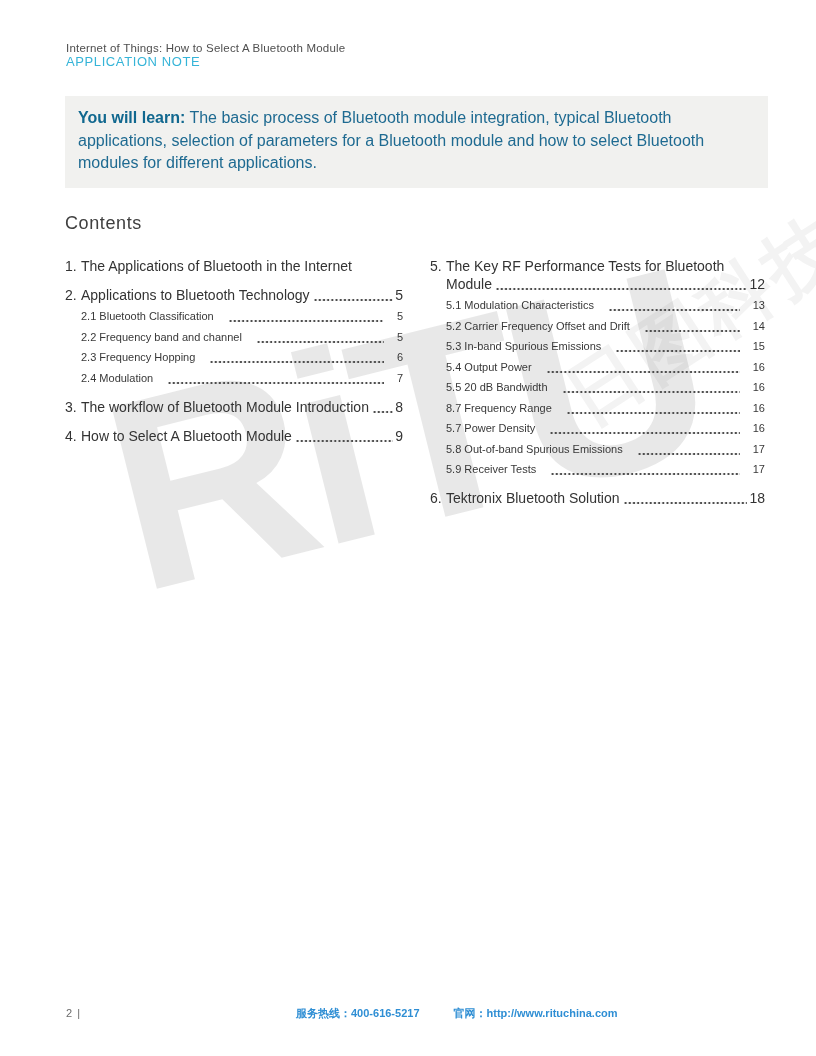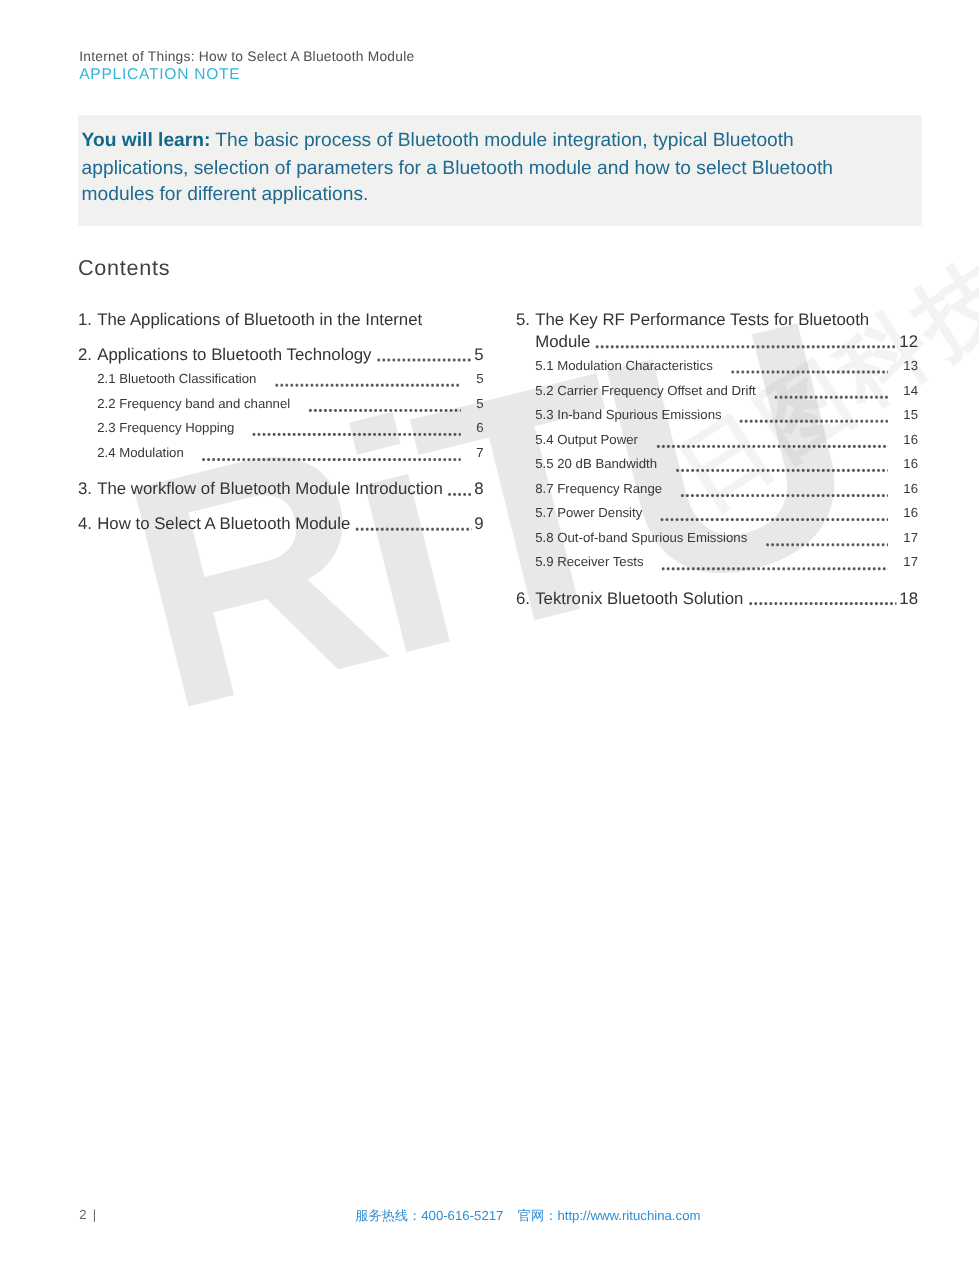--- a/index.html
+++ b/index.html
@@ -23,21 +23,21 @@
   
   .header{
     position:absolute;left:66px;top:42px;width:700px;
     display:flex;justify-content:space-between;align-items:baseline;flex-direction:column;
   }
   .header-title{font-size:11.5px;color:#4f4f4f;letter-spacing:0.2px;}
   .header-badge{font-size:13px;font-weight:400;color:#35b4d8;letter-spacing:0.6px;}
   
   .learn-box{
     position:absolute;left:65px;top:96px;width:703px;box-sizing:border-box;
-    background:#f1f1ef;padding:11px 24px 13px 3px;
+    background:#f1f1ef;padding:11px 24px 13px 13px;
   }
   .learn-box p{margin:0;font-size:16px;line-height:22.5px;color:#1e6a91;}
   .learn-lead{font-weight:700;color:#11688f;}
   
   .contents-title{
     position:absolute;left:65px;top:213px;margin:0;
     font-size:18px;font-weight:400;color:#404040;letter-spacing:0.6px;
   }
   .toc{position:absolute;left:65px;top:257px;width:700px;display:flex;gap:27px;}
   .toc-col-left{width:338px;flex:none;}
@@ -56,22 +56,22 @@
   .leader{
     flex:1 1 auto;height:4px;align-self:flex-end;margin:0 2px 2px 4px;min-width:12px;
     background-image:radial-gradient(circle at 1.6px 2px,#4d4d4d 0.9px,rgba(0,0,0,0) 1.5px);
     background-size:4.2px 4px;background-repeat:repeat-x;background-position:left bottom;
   }
   
   .footer-page{
     position:absolute;left:66px;top:1007px;font-size:11px;color:#6b6b6b;letter-spacing:1px;
   }
   .footer-center{
-    position:absolute;left:296px;top:1006px;display:flex;gap:12px;
-    font-size:11px;font-weight:400;color:#2e8ed4;align-items:flex-end;
+    position:absolute;left:296px;top:1006px;display:flex;gap:34px;
+    font-size:11px;font-weight:700;color:#2e8ed4;align-items:flex-end;
   }
 </style>
 </head>
 <body>
 
 <div class="page">
 
   <div class="wm-logo">RiTU</div>
   <div class="wm-cn">日图科技</div>
 

